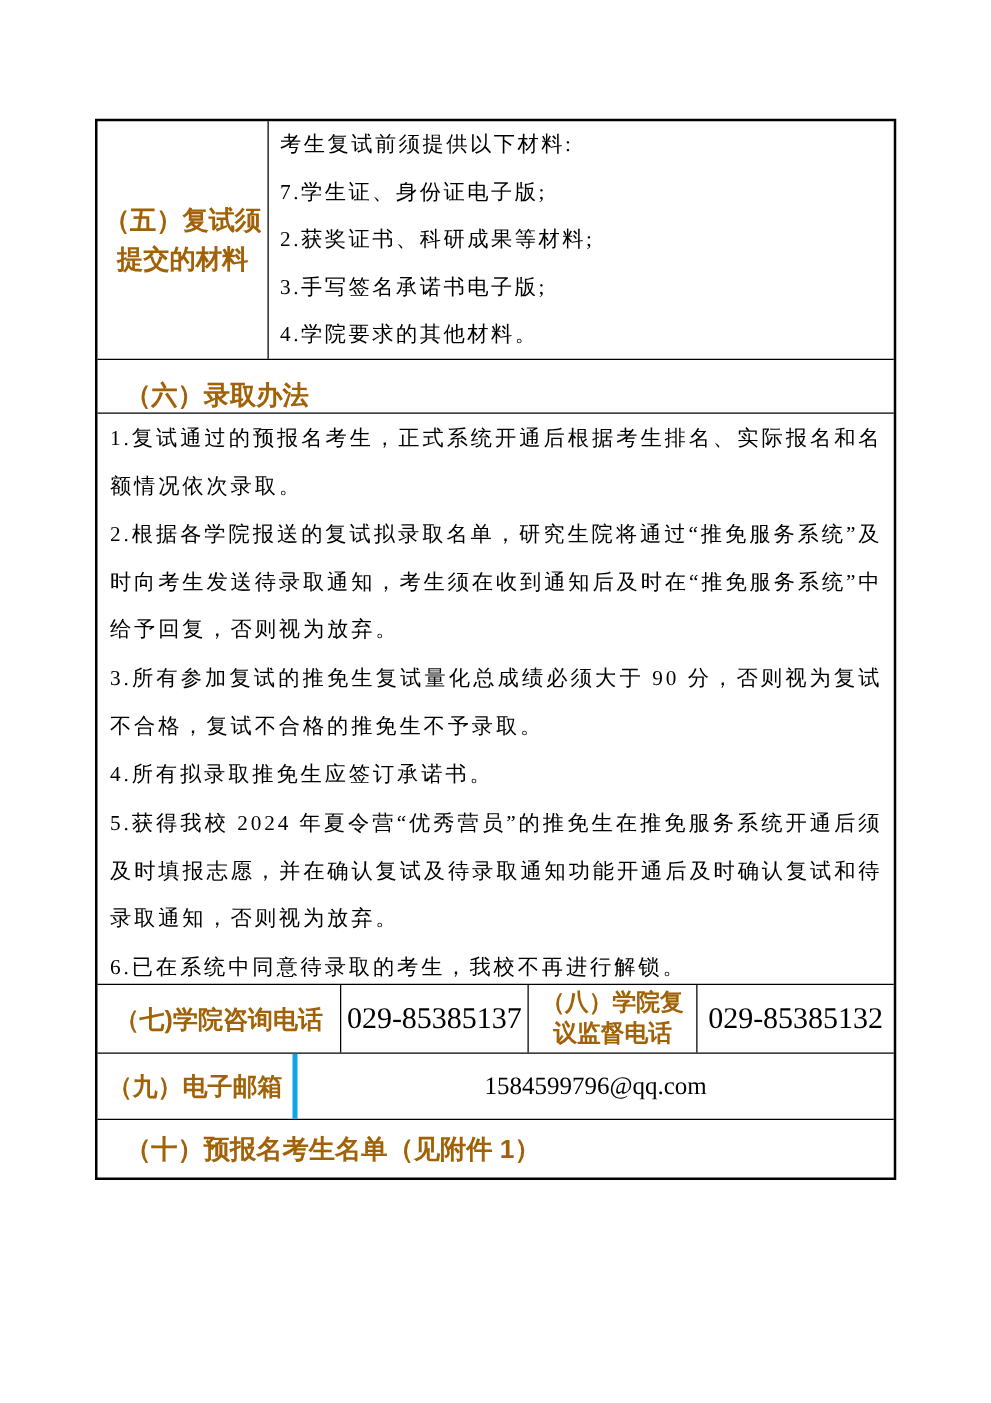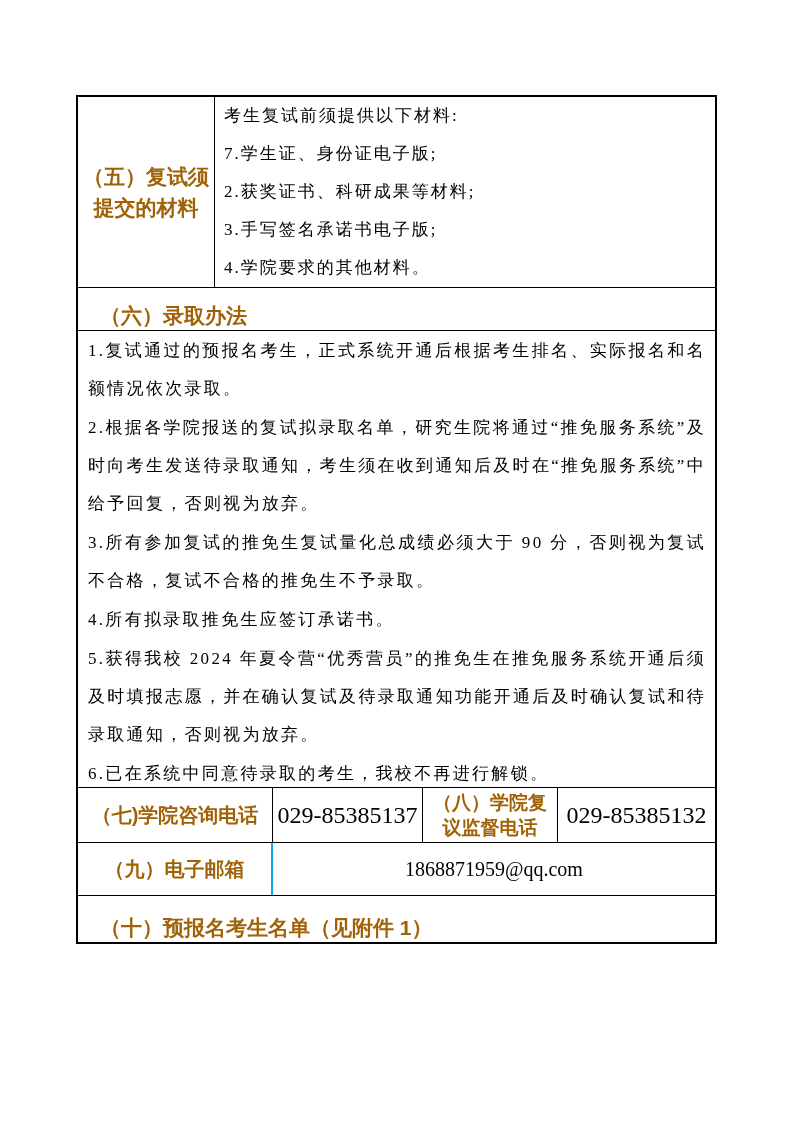--- a/index.html
+++ b/index.html
@@ -15,21 +15,21 @@
   }
   .doc-table {
     position: absolute;
     left: 76px;
     top: 95px;
     width: 641px;
     border: 2px solid #000000;
     background: #ffffff;
   }
   .row { display: flex; border-bottom: 1px solid #000000; }
-  .row:last-child { border-bottom: none; align-items: flex-end; }
+  .row:last-child { border-bottom: none; }
 
   .heading {
     font-family: "Liberation Sans", sans-serif;
     font-weight: bold;
     color: #a16207;
   }
 
   
   .row-materials { height: 191px; }
   .materials-label-cell {
@@ -82,22 +82,22 @@
   }
   .row-contacts .cell:last-child { border-right: none; }
   .consult-label-cell { width: 195px; font-size: 20px; }
   .consult-phone-cell { width: 150px; font-size: 24px; }
   .review-label-cell  { width: 135px; font-size: 19px; line-height: 25px; padding: 0 2px; }
   .review-phone-cell  { flex: 1; font-size: 24px; }
 
   
   .row-email { height: 53px; }
   .email-label-cell {
-    width: 195px;
-    border-right: 2px solid #0ea5e9;
+    width: 160px;
+    border-right: 4px solid #0ea5e9;
     display: flex;
     align-items: center;
     justify-content: center;
     font-size: 20px;
   }
   .email-value-cell {
     flex: 1;
     display: flex;
     align-items: center;
     justify-content: center;
@@ -144,21 +144,21 @@
 
     <div class="row row-contacts">
       <div class="cell consult-label-cell heading">（七)学院咨询电话</div>
       <div class="cell consult-phone-cell">029-85385137</div>
       <div class="cell review-label-cell heading">（八）学院复议监督电话</div>
       <div class="cell review-phone-cell">029-85385132</div>
     </div>
 
     <div class="row row-email">
       <div class="email-label-cell heading">（九）电子邮箱</div>
-      <div class="email-value-cell">1868871959@qq.com</div>
+      <div class="email-value-cell">1584599796@qq.com</div>
     </div>
 
     <div class="row row-list heading">
       <span>（十）预报名考生名单（见附件 1）</span>
     </div>
 
   </div>
 </div>
 
 </body></html>

